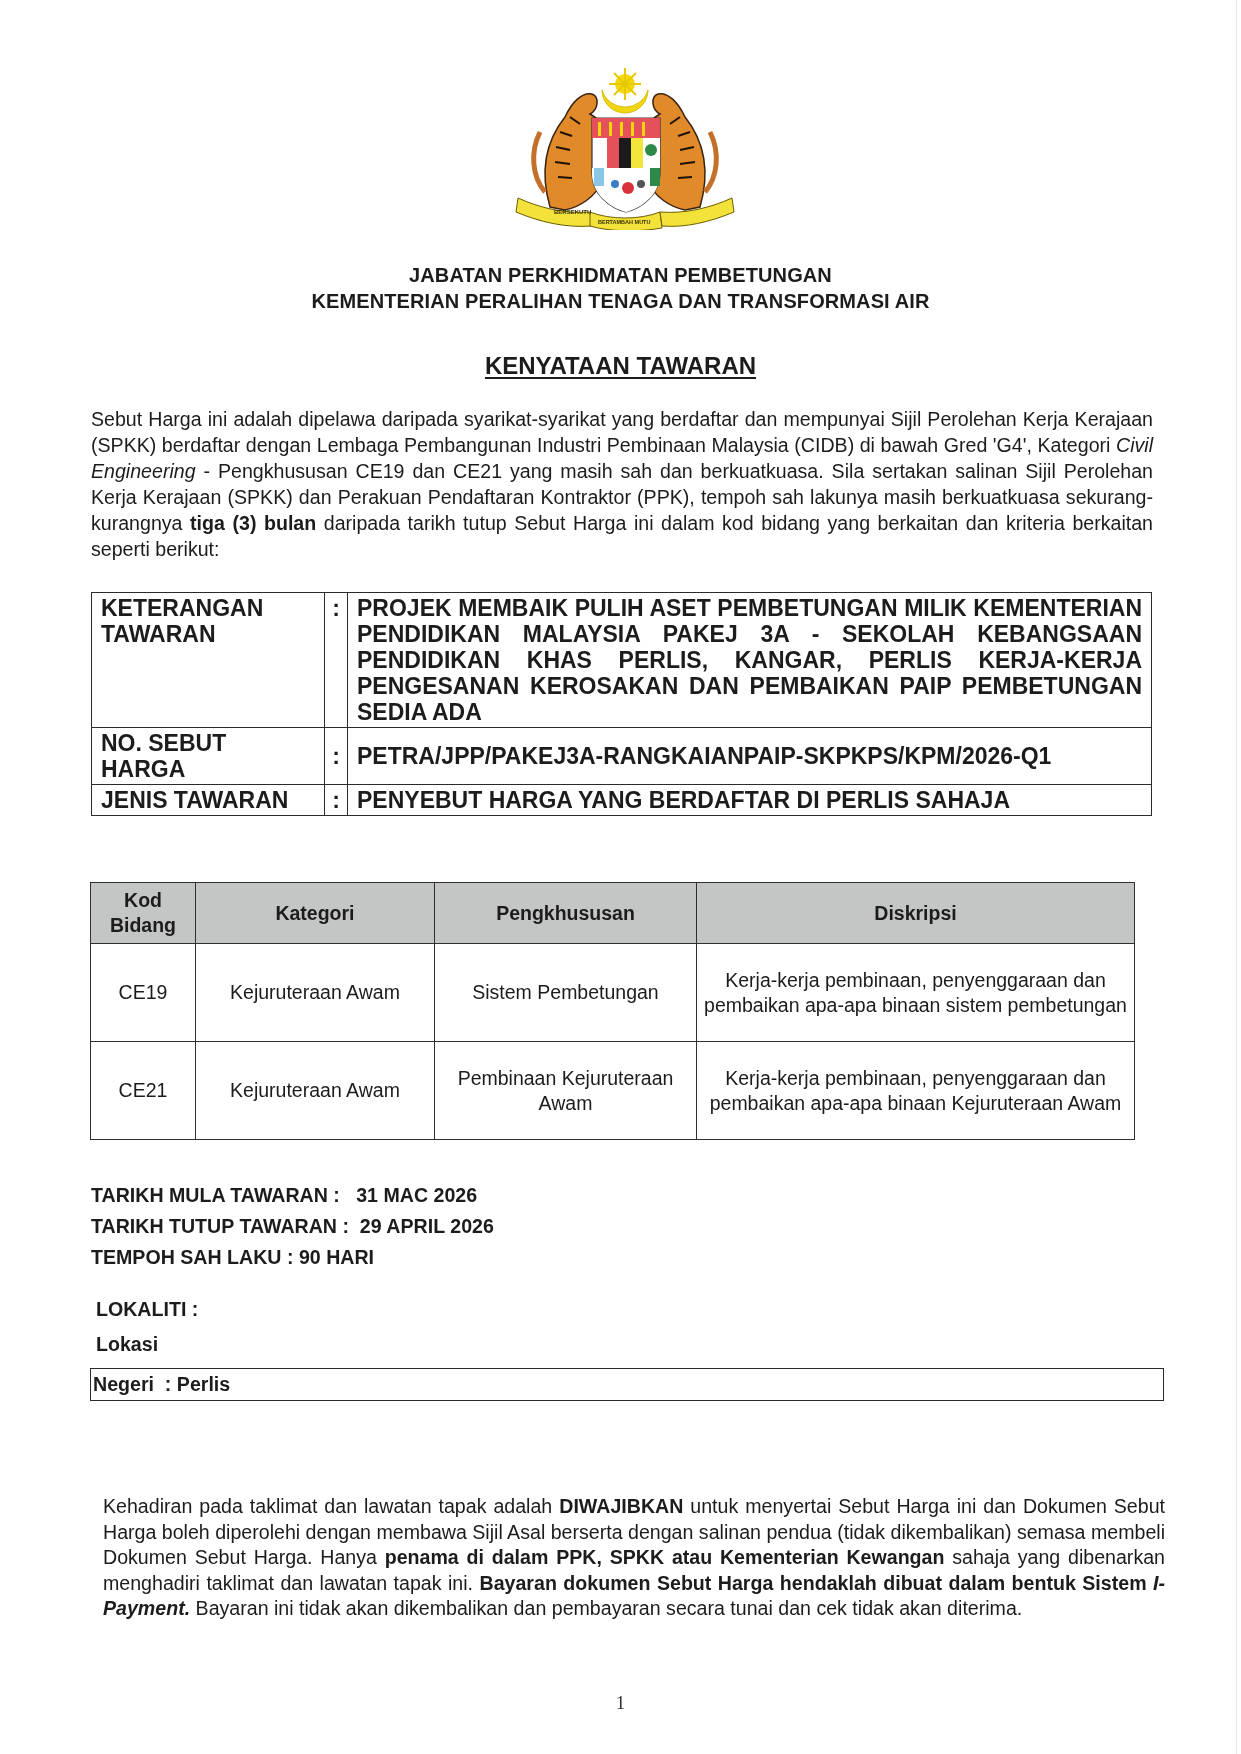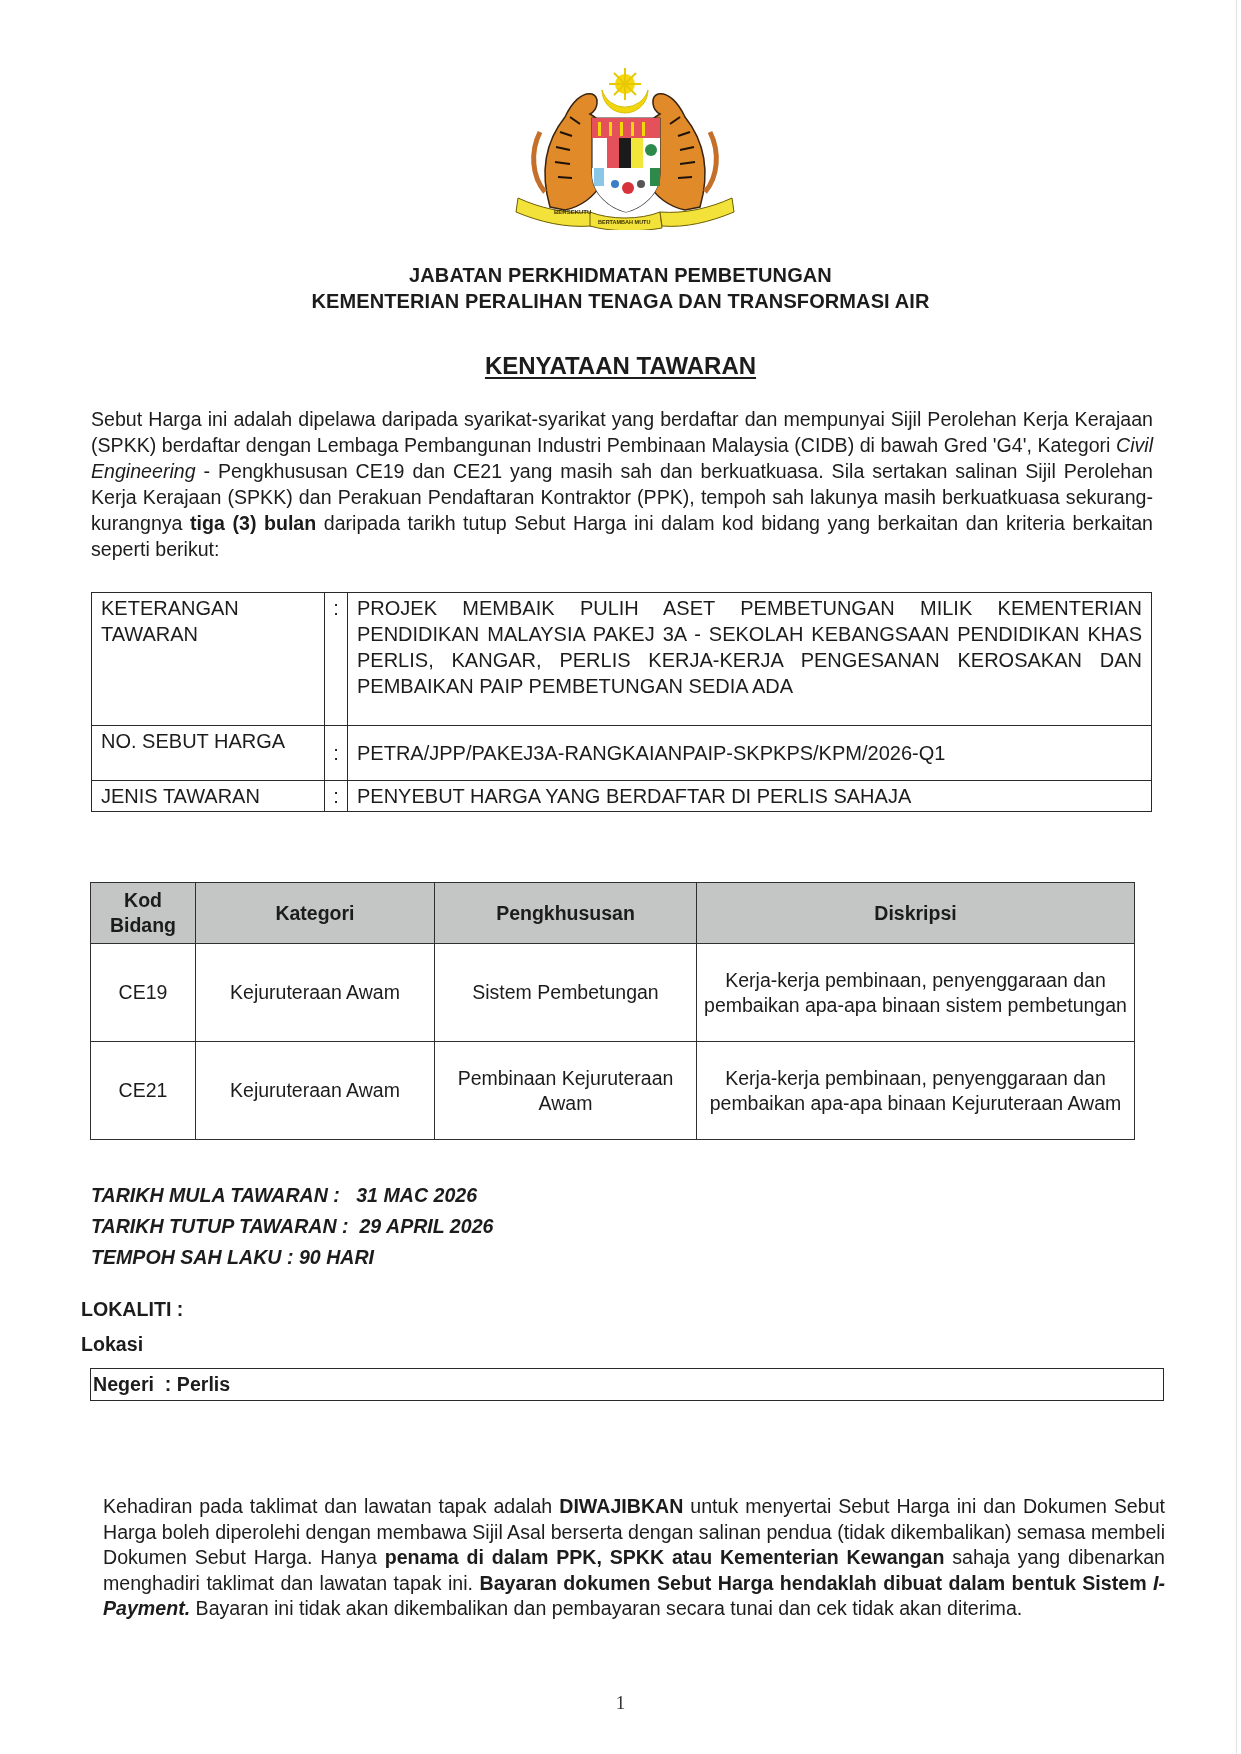--- a/index.html
+++ b/index.html
@@ -17,43 +17,43 @@
     .hdr2 { top: 290px; }
     .doc-title { position: absolute; left: 0; width: 1241px; top: 352px; text-align: center; font-weight: bold; font-size: 24px; }
     .doc-title span { text-decoration: underline; text-underline-offset: 3px; }
 
     .intro {
       position: absolute; left: 91px; width: 1062px; top: 406px;
       font-size: 19.6px; line-height: 26px; text-align: justify; margin: 0;
     }
 
     
-    .info { position: absolute; left: 91px; top: 592px; width: 1061px; border-collapse: collapse; font-weight: normal; font-size: 20px; }
+    .info { position: absolute; left: 91px; top: 592px; width: 1061px; border-collapse: collapse; font-weight: bold; font-size: 23px; }
     .info td { border: 1.5px solid #2a2a2a; vertical-align: top; padding: 2px 9px; line-height: 26px; }
     .info td.lbl { width: 214px; }
     .info td.sep { width: 10px; text-align: center; padding: 2px 6px; }
     .info td.val { text-align: justify; }
     .info tr.r1 td { height: 128px; }
     .info tr.r2 td { height: 50px; vertical-align: middle; }
     .info tr.r2 td.lbl { vertical-align: top; }
     .info tr.r3 td { height: 22px; vertical-align: middle; }
 
     
     .bidang { position: absolute; left: 90px; top: 882px; width: 1045px; border-collapse: collapse; font-size: 19.5px; }
     .bidang th, .bidang td { border: 1.5px solid #2f2f2f; text-align: center; vertical-align: middle; line-height: 25px; padding: 0 3px; }
     .bidang th { background: #c4c6c5; font-weight: bold; height: 60px; }
     .bidang td { height: 97px; }
     .bidang .c1 { width: 98px; }
     .bidang .c2 { width: 232px; }
     .bidang .c3 { width: 255px; }
 
-    .dates { position: absolute; left: 91px; top: 1180px; font-weight: bold; font-size: 19.6px; line-height: 31px; font-style: italic; }
+    .dates { position: absolute; left: 91px; top: 1180px; font-weight: bold; font-size: 19.6px; line-height: 31px; }
     .dates div { white-space: pre; }
 
-    .lok-h { position: absolute; left: 81px; font-weight: bold; font-size: 19.6px; }
+    .lok-h { position: absolute; left: 96px; font-weight: bold; font-size: 19.6px; }
     .lok-h1 { top: 1298px; }
     .lok-h2 { top: 1333px; }
     .lokasi { position: absolute; left: 90px; top: 1368px; width: 1074px; border-collapse: collapse; font-weight: bold; font-size: 19.6px; }
     .lokasi td { border: 1.5px solid #2a2a2a; height: 31px; padding: 0 2px; line-height: 31px; white-space: pre; }
 
     .notice {
       position: absolute; left: 91px; width: 1062px; top: 1482px; margin: 12px;
       font-size: 19.6px; line-height: 25.5px; text-align: justify;
     }
     .page-num { position: absolute; left: 0; width: 1241px; text-align: center; top: 1692px; font-family: "Liberation Serif", serif; font-size: 19px; color: #333; }

